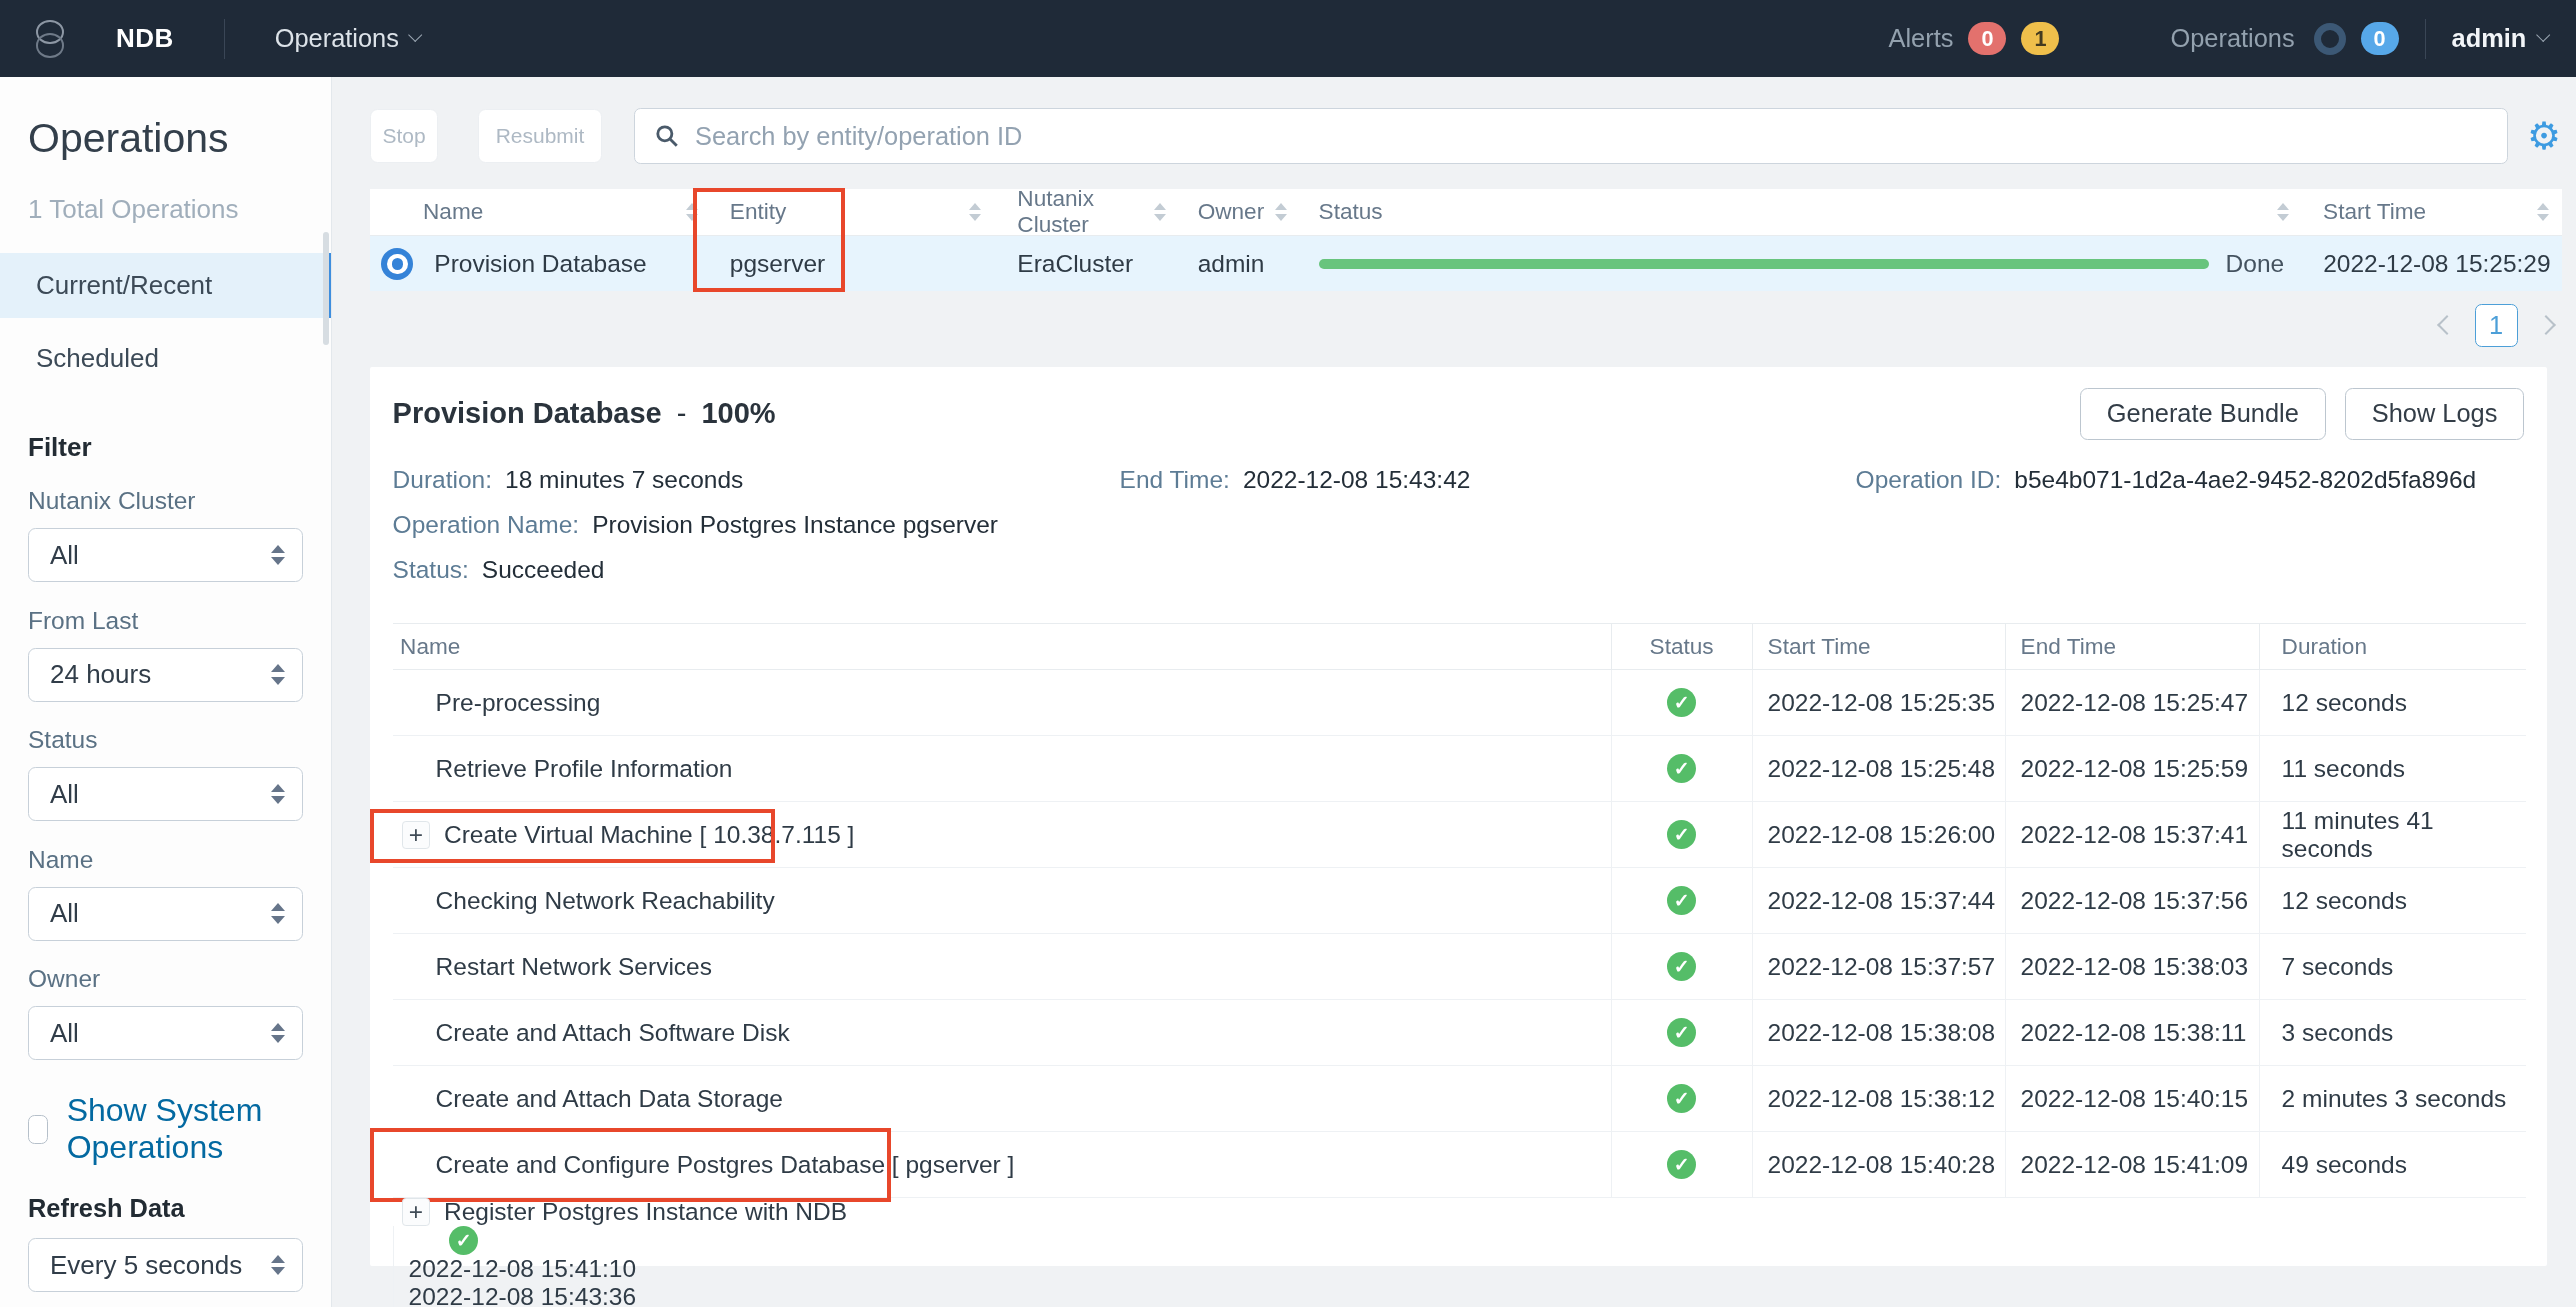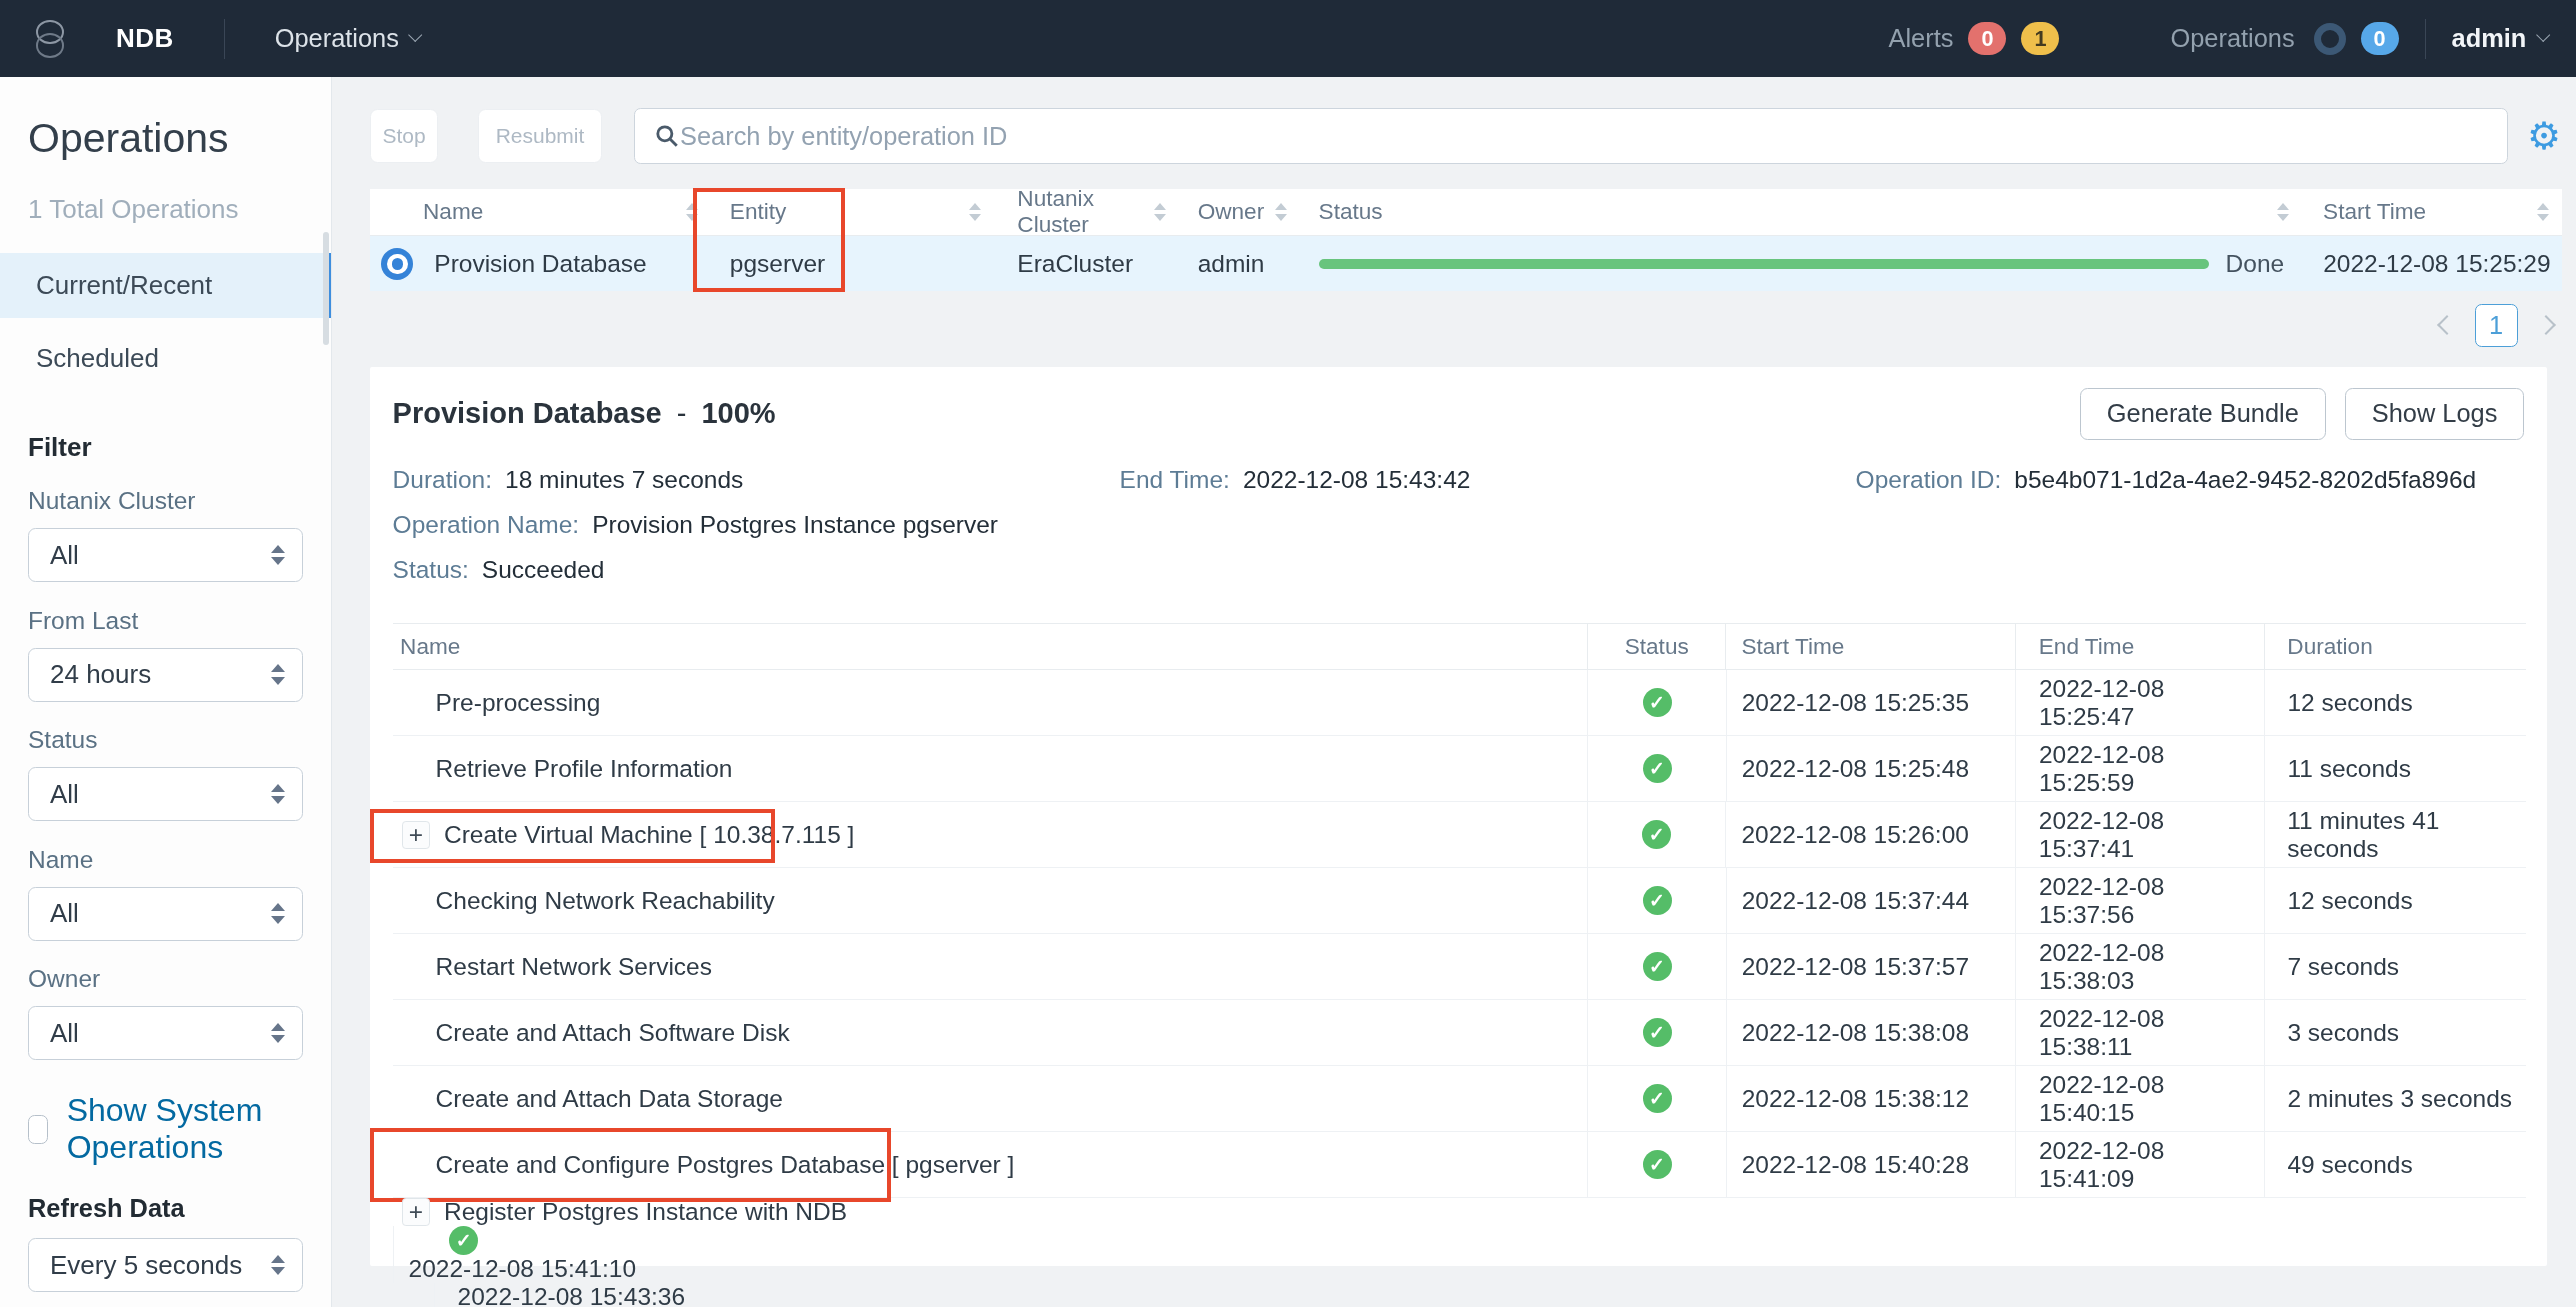--- a/index.html
+++ b/index.html
@@ -82,21 +82,21 @@
   .btn.disabled { color:#aeb9c4; border-color:#eceff2; }
   .btn-stop { width:68px; padding:0 13px; }
   .btn-resubmit { width:124px; margin-left:40px; }
   .searchbox {
     flex:1; height:56px; background:#fff; border:1.9px solid #cdd5dd; border-radius:6.6px;
     display:flex; align-items:center; margin-left:32px; padding:0 19px;
   }
   .searchbox svg { flex:0 0 auto; }
   .searchbox input {
     flex:1; border:none; outline:none; font-size:25.4px; font-family:inherit; color:#0369a1;
-    background:transparent;
+    margin-left:15px; background:transparent;
   }
   .searchbox input::placeholder { color:#93a2b1; }
   .gear { font-size:38px; color:#3d9be1; margin-left:19px; cursor:pointer; line-height:1; }
 
   
   .ops-table { background:#fff; position:relative; width:2192px; }
   .ops-header { display:flex; height:47px; align-items:center; border-bottom:0.9px solid #e8ecef; background:#fff; }
   .hcell { display:flex; align-items:center; justify-content:space-between; font-size:22.6px; color:#67788a; height:100%; padding-right:13px; }
   .hc-name { width:341px; padding-left:53px; }
   .hc-entity { width:283px; padding-left:19px; }
@@ -153,21 +153,21 @@
   .meta-label { font-size:24.5px; color:#5d7c95; margin-right:13px; white-space:nowrap; }
   .meta-value { font-size:24.5px; color:#232e38; white-space:nowrap; }
 
   
   .steps-table { width:2133px; margin:5.7px auto 0 auto; }
   .steps-header { display:flex; height:47px; align-items:center; border:0.9px solid #e8ecef; border-left:none; border-right:none; }
   .steps-header .sh { font-size:22.6px; color:#67788a; height:100%; display:flex; align-items:center; }
   .col-name { width:1218px; padding-left:7.5px; }
   .col-status { width:141px; justify-content:center; border-left:0.9px solid #e8ecef; }
   .col-start { width:253px; padding-left:15px; border-left:0.9px solid #e8ecef; }
-  .col-end { width:254px; padding-left:23px; border-left:0.9px solid #e8ecef;margin-left:41px; }
+  .col-end { width:254px; padding-left:15px; border-left:0.9px solid #e8ecef; }
   .col-duration { width:266px; padding-left:22px; border-left:0.9px solid #e8ecef; }
   .step-row { display:flex; height:66px; align-items:stretch; border-bottom:0.9px solid #eef1f4; position:relative; }
   .step-row .sc { display:flex; align-items:center; font-size:24.5px; color:#2f3b46; }
   .step-row .sc.col-name { padding-left:43px; }
   .step-row .sc.col-name.has-expand { padding-left:9.4px; }
   .step-row .sc.col-status { justify-content:center; border-left:0.9px solid #eef1f4; }
   .step-row .sc.col-start, .step-row .sc.col-end, .step-row .sc.col-duration { border-left:0.9px solid #eef1f4; }
   .expand-box { width:28px; height:28px; border:0.9px solid #e0e6ea; border-radius:3.8px; background:#fbfcfd;
                 display:inline-flex; align-items:center; justify-content:center; margin-right:14px;
                 color:#414c57; font-size:24.5px; cursor:pointer; flex:0 0 auto; }

